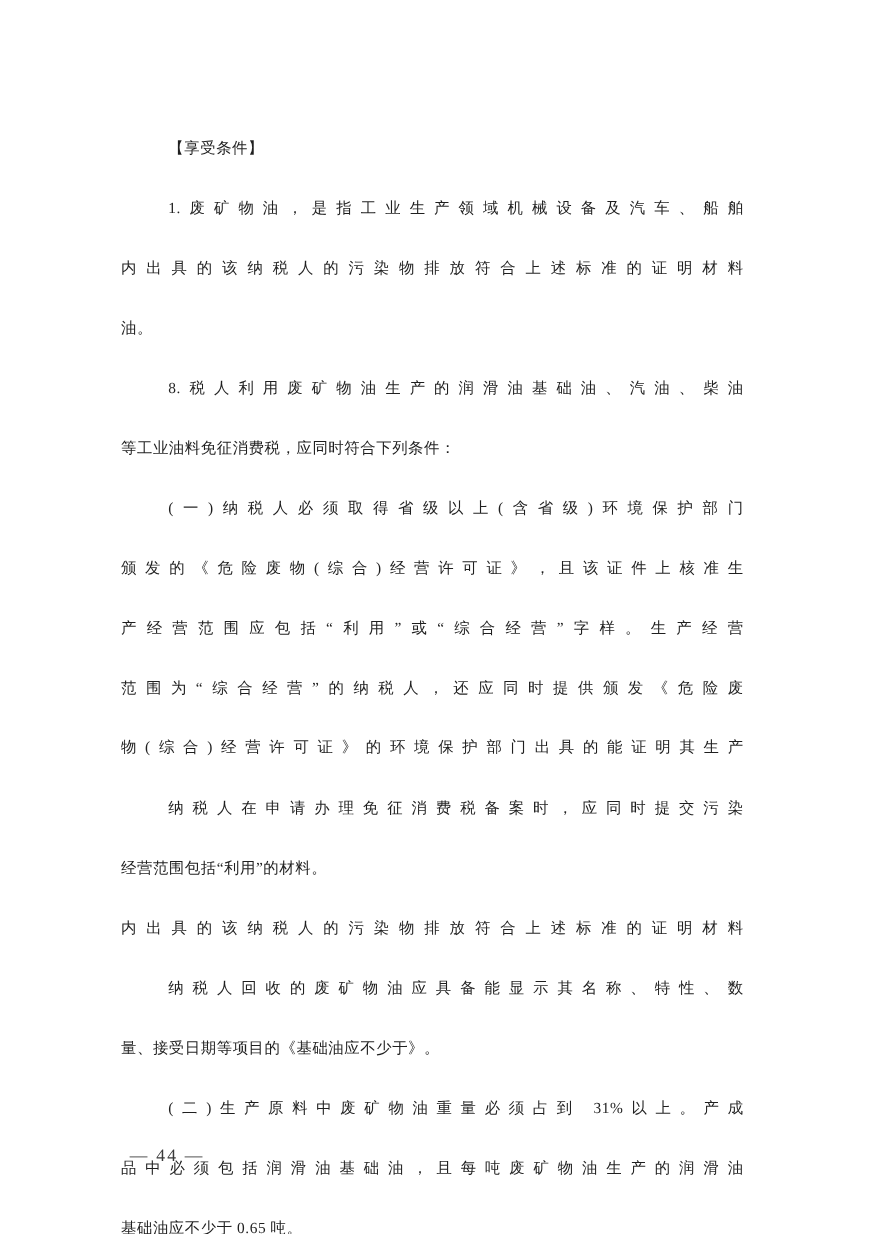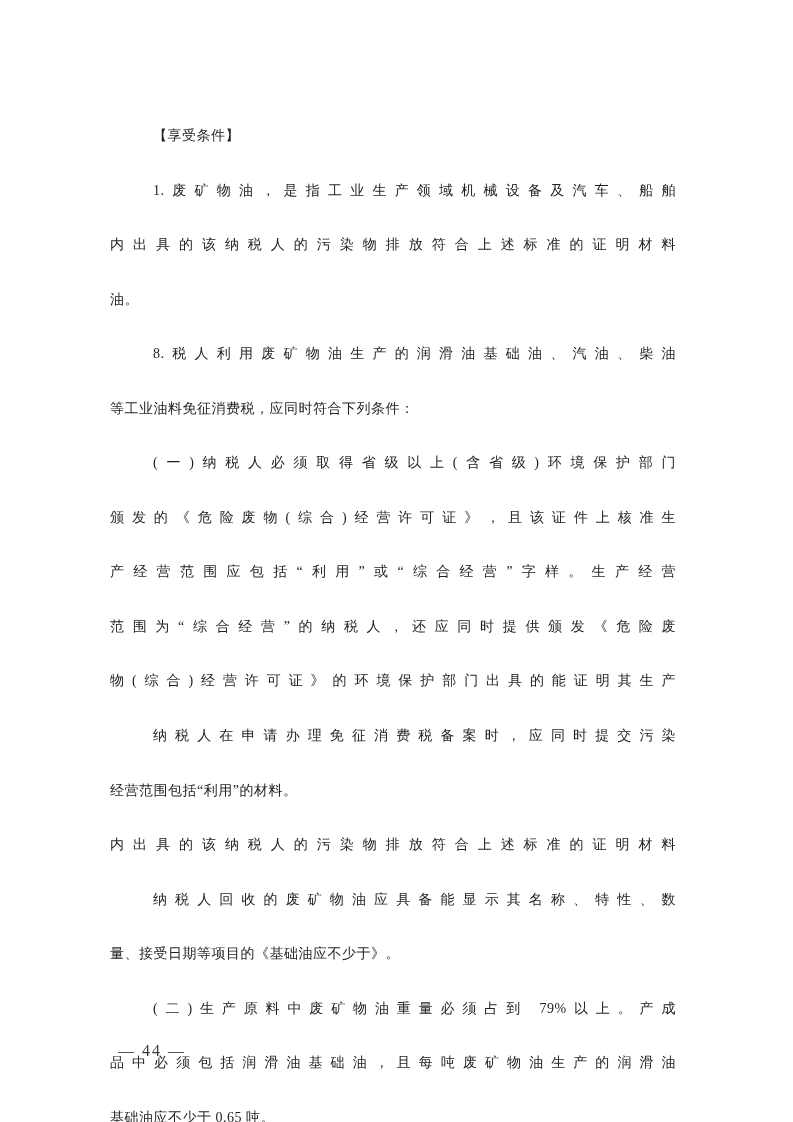--- a/index.html
+++ b/index.html
@@ -72,19 +72,19 @@
       <div class="line j i">(一)纳税人必须取得省级以上(含省级)环境保护部门</div>
       <div class="line j">颁发的《危险废物(综合)经营许可证》，且该证件上核准生</div>
       <div class="line j">产经营范围应包括“利用”或“综合经营”字样。生产经营</div>
       <div class="line j">范围为“综合经营”的纳税人，还应同时提供颁发《危险废</div>
       <div class="line j">物(综合)经营许可证》的环境保护部门出具的能证明其生产</div>
       <div class="line j i">纳税人在申请办理免征消费税备案时，应同时提交污染</div>
       <div class="line">经营范围包括“利用”的材料。</div>
       <div class="line j">内出具的该纳税人的污染物排放符合上述标准的证明材料</div>
       <div class="line j i">纳税人回收的废矿物油应具备能显示其名称、特性、数</div>
       <div class="line">量、接受日期等项目的《基础油应不少于》。</div>
-      <div class="line j i">(二)生产原料中废矿物油重量必须占到 79%以上。产成</div>
+      <div class="line j i">(二)生产原料中废矿物油重量必须占到 31%以上。产成</div>
       <div class="line j">品中必须包括润滑油基础油，且每吨废矿物油生产的润滑油</div>
       <div class="line">基础油应不少于 0.65 吨。</div>
       <div class="line i">的纳税人：</div>
     </div>
   <div class="pagenum">— 44 —</div>
 </div>
 
 </body></html>

